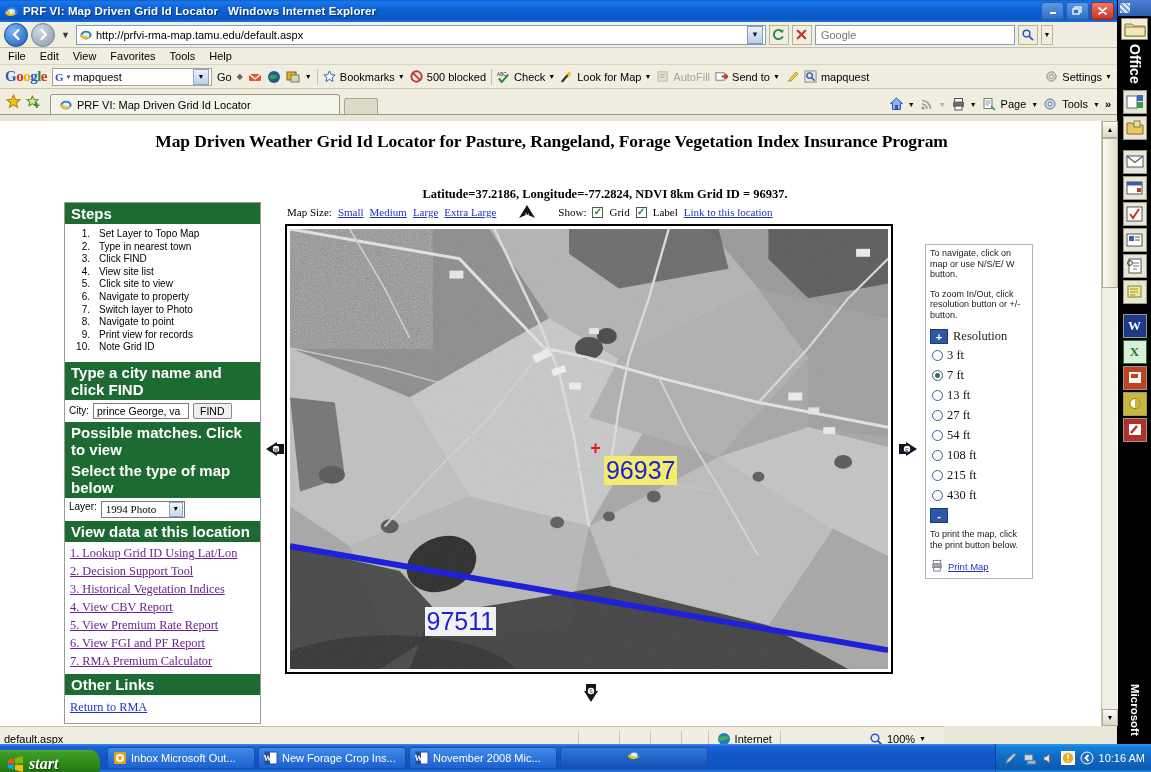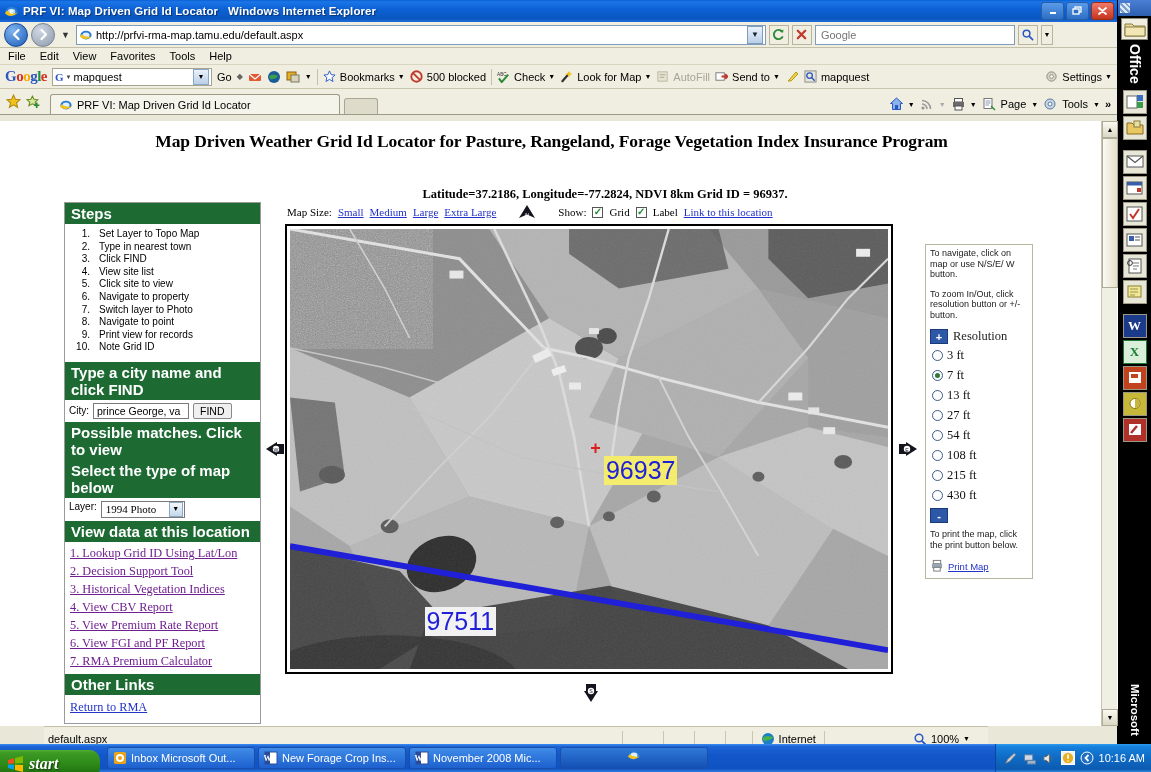--- a/index.html
+++ b/index.html
@@ -241,21 +241,21 @@
   }
   .vsbtn { width:16px;height:17px;background:linear-gradient(to bottom,#fbfaf2,#dbd8c4);
     border:1px solid #aeab96;display:flex;align-items:center;justify-content:center;font-size:7px;}
   .vsthumb{ width:16px;height:150px;background:linear-gradient(to right,#fcfbf4,#e2dfcb);
     border:1px solid #aeab96; margin-top:0;}
 
   
   .statusbar {
     position:absolute; left:0; top:726px; width:944px; height:24px;
     background:#efeee1; border-top:1px solid #c4c0a8;
-    display:flex; align-items:center; font-size:11px;margin-left:44px;
+    display:flex; align-items:center; font-size:11px;
   }
   .sb-left { padding-left:4px; flex:1; }
   .sb-seg { border-left:1px solid #c9c5ae; height:16px; }
   .sb-cell { display:flex;align-items:center;gap:4px;padding:0 8px;}
 
   
   .officebar {
     position:absolute; right:0; top:0; width:33px; height:750px; background:#000;
   }
   .ob-top { height:16px; background:linear-gradient(to bottom,#4a7fd6,#2d5fae);

